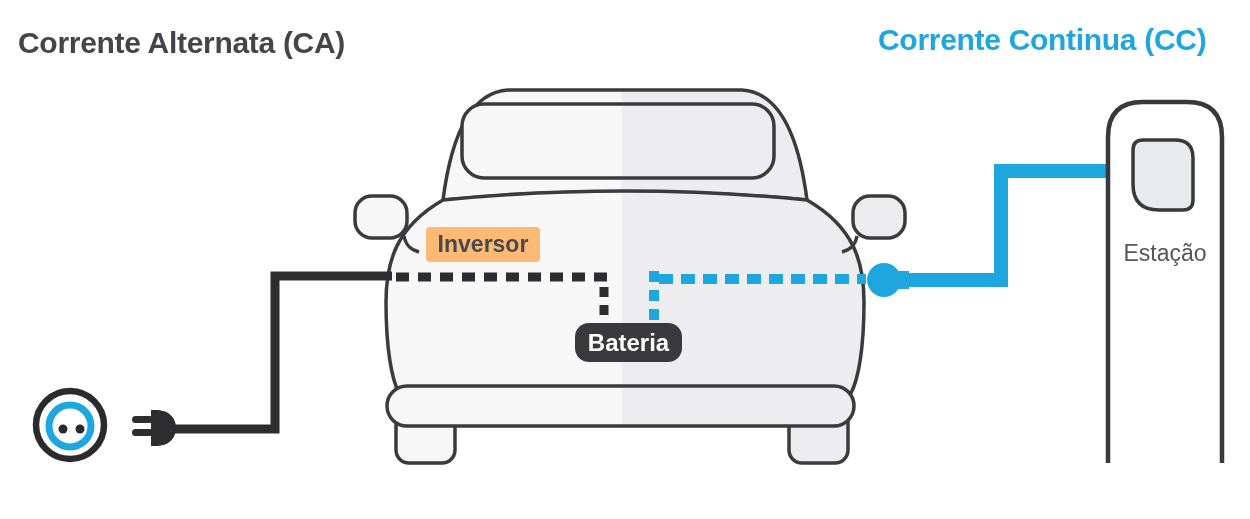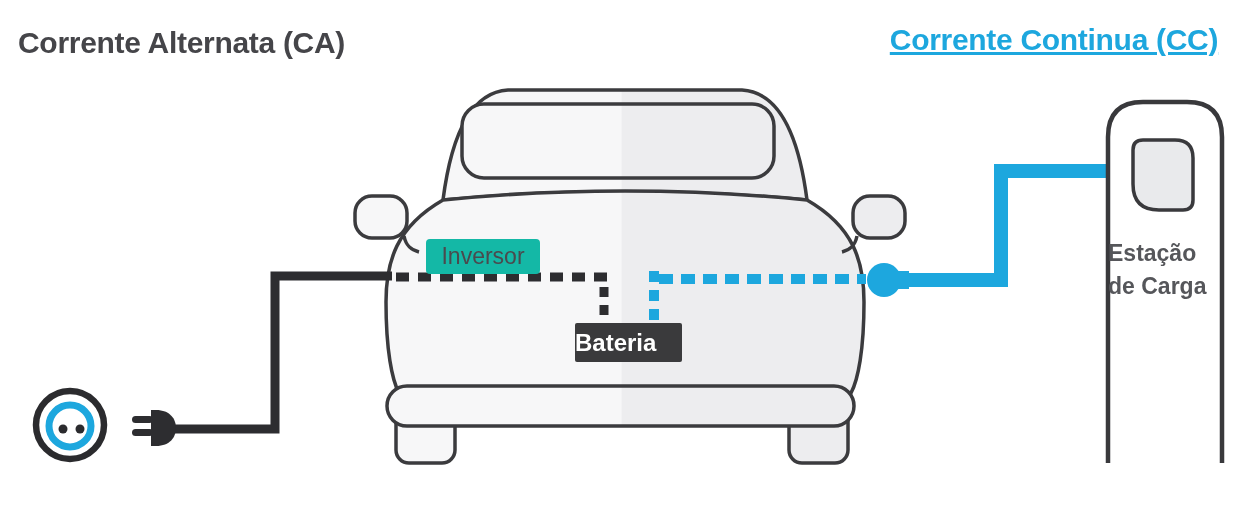--- a/index.html
+++ b/index.html
@@ -4,33 +4,33 @@
 <style>
   html,body{margin:0;padding:0;background:#ffffff;}
   #stage{
     position:relative;width:1250px;height:519px;background:#ffffff;overflow:hidden;
     font-family:"Liberation Sans", sans-serif;
   }
   #artwork{position:absolute;left:0;top:0;}
   .overlay{position:absolute;white-space:nowrap;}
   .title{font-weight:bold;font-size:30px;letter-spacing:-0.3px;}
   .title-left{left:18px;top:26px;color:#454549;}
-  .title-right{left:878px;top:23px;width:352px;text-align:center;color:#1DA7DE;text-decoration:underline;}
+  .title-right{left:878px;top:23px;width:352px;text-align:left;color:#1DA7DE;}
   .inverter-label{
-    left:426px;top:239px;width:114px;text-align:center;
-    font-weight:normal;font-size:23px;line-height:35px;color:#4A4A4E;
-    background:#14b8a6;border-radius:4px;
+    left:426px;top:227px;width:114px;text-align:center;
+    font-weight:bold;font-size:23px;line-height:35px;color:#4A4A4E;
+    background:#fdba74;border-radius:4px;
   }
   .battery-box{
-    left:575px;top:323px;width:107px;height:39px;background:#3A3A3C;border-radius:2px;
-    color:#ffffff;font-weight:bold;font-size:24px;line-height:39px;text-align:left;
+    left:575px;top:323px;width:107px;height:39px;background:#3A3A3C;border-radius:14px;
+    color:#ffffff;font-weight:bold;font-size:24px;line-height:39px;text-align:center;
   }
   .station-label{
-    left:1108px;top:237px;width:114px;
-    font-weight:bold;font-size:23px;line-height:33px;color:#55565A;
+    left:1108px;top:237px;width:114px;text-align:center;
+    font-weight:normal;font-size:23px;line-height:33px;color:#55565A;
   }
 </style>
 </head>
 <body>
 
 <div id="stage">
 
   <svg id="artwork" width="1250" height="519" viewBox="0 0 1250 519">
     <defs>
       <linearGradient id="carfill" gradientUnits="userSpaceOnUse" x1="0" y1="0" x2="1250" y2="0">
@@ -95,16 +95,15 @@
   <div class="overlay inverter-label">
     <div>Inversor</div>
   </div>
 
   <div class="overlay battery-box">
     <span>Bateria</span>
   </div>
 
   <div class="overlay station-label">
     <div>Estação</div>
-    <div>de Carga</div>
   </div>
 
 </div>
 
 </body></html>

